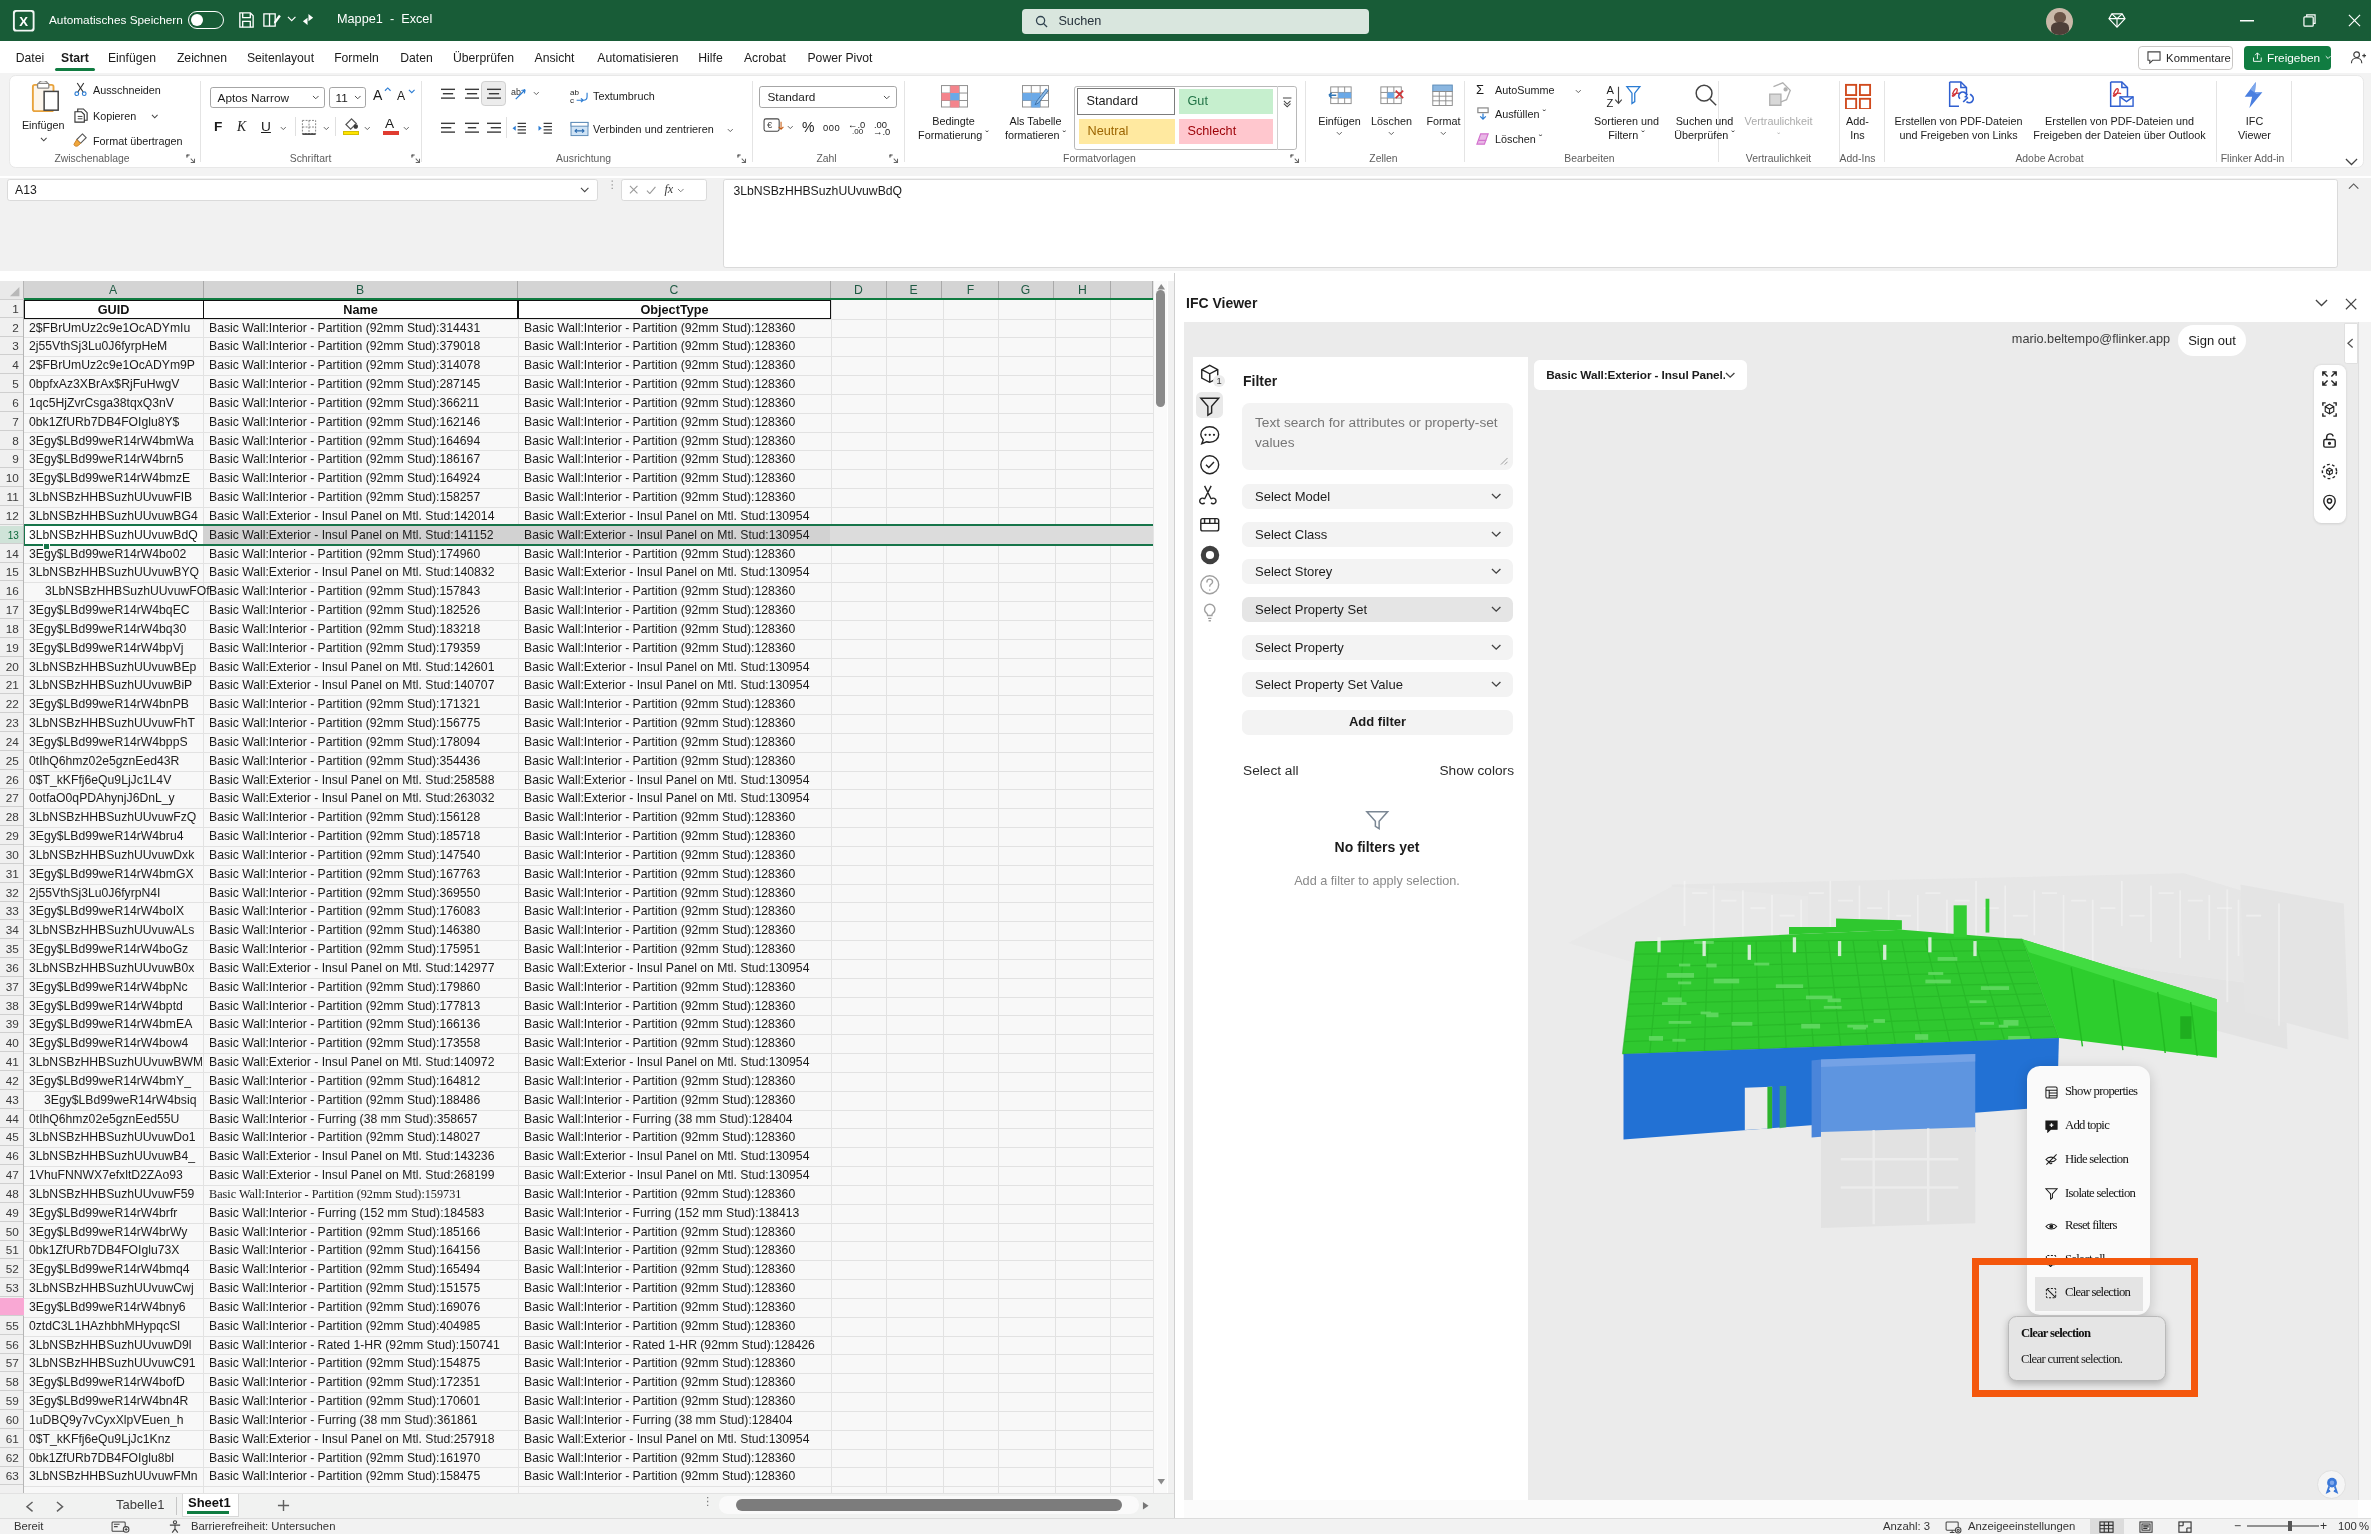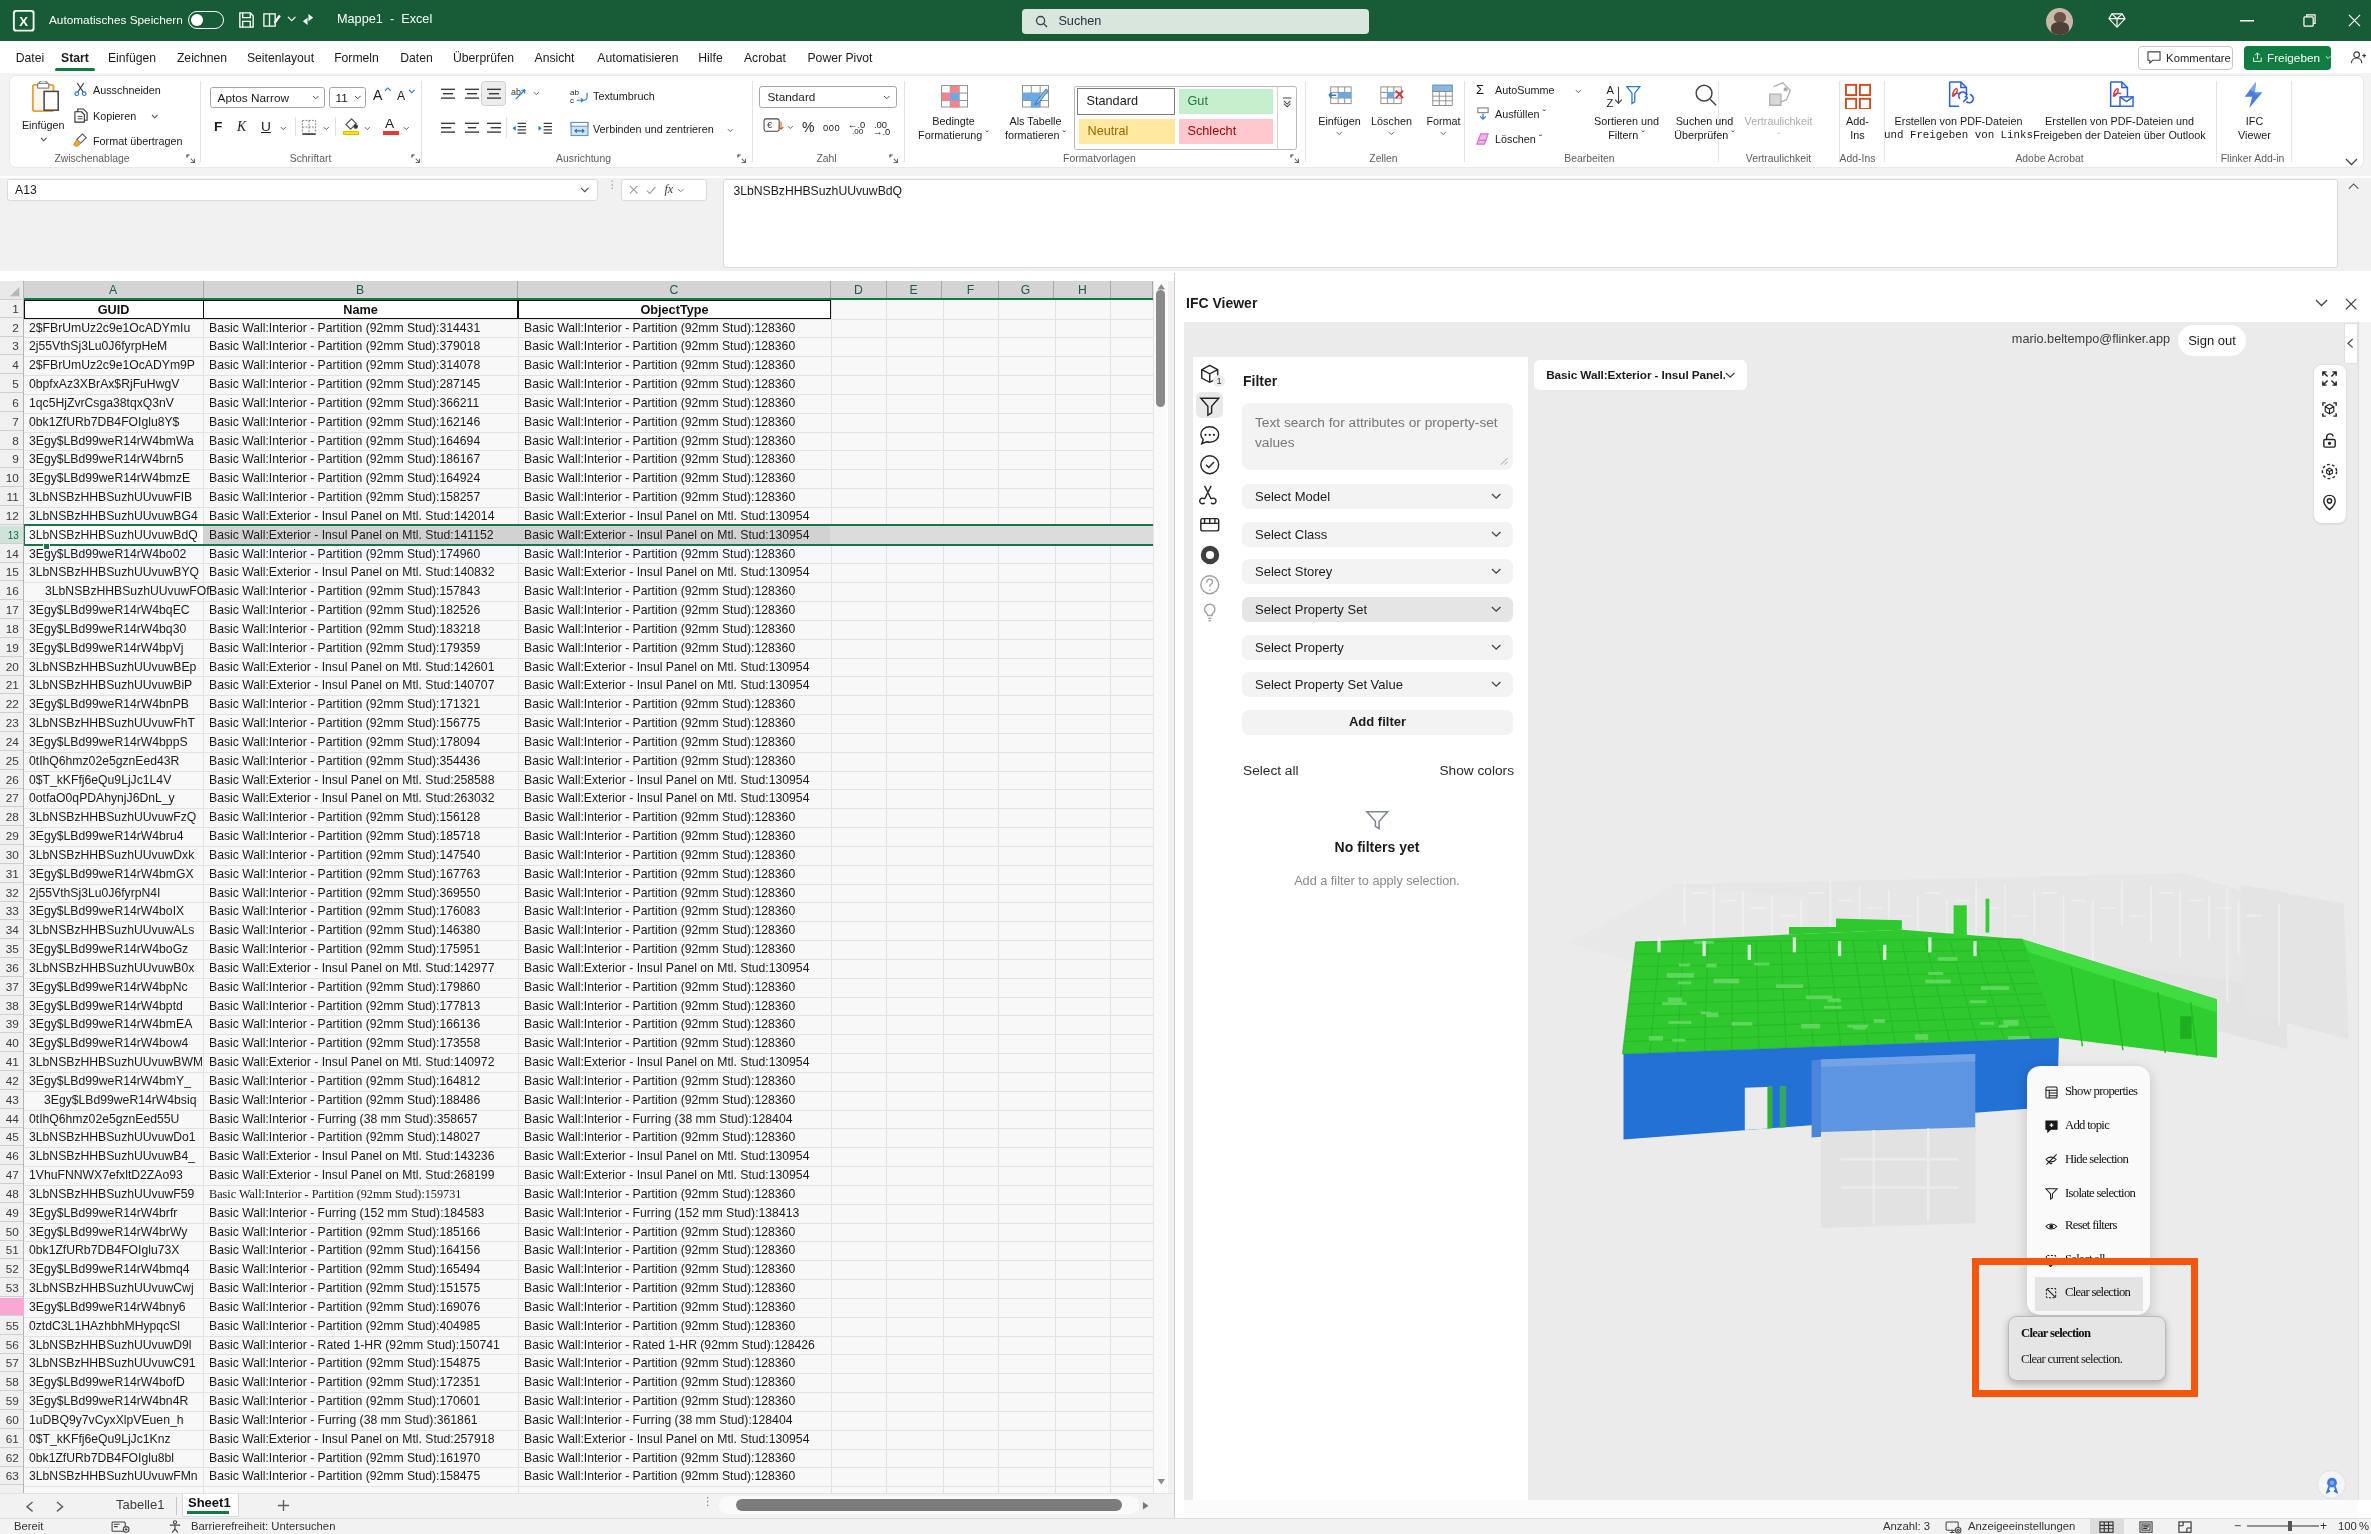--- a/index.html
+++ b/index.html
@@ -415,21 +415,21 @@
 <div class="ab" style="left:1820px;top:115px;width:75px;text-align:center;font-size:10.8px;color:#1b1b1b;">Add-</div>
 <div class="ab" style="left:1820px;top:129px;width:75px;text-align:center;font-size:10.8px;color:#1b1b1b;">Ins</div>
 
 <svg class="ab" style="left:1944px;top:81px" width="30" height="28" viewBox="0 0 32 30">
  <path d="M6 1 h12 l6 6 v10 h-2 M6 1 v26 h10" fill="none" stroke="#2f5fd0" stroke-width="1.6"></path>
  <path d="M18 1 v6 h6" fill="none" stroke="#2f5fd0" stroke-width="1.6"></path>
  <path d="M9 14 c2 -5 4 -7 5 -5 1 2 -4 9 -5 7 -1 -2 7 -4 8 -2" fill="none" stroke="#d13438" stroke-width="1.4"></path>
  <path d="M17 19 a4.2 4.2 0 0 1 6 -6 l2 2 m-1 7 a4.2 4.2 0 0 0 6 -6 l-2 -2 m-7.5 8.5 l5 -5" stroke="#2f5fd0" stroke-width="1.8" fill="none"></path>
   </svg>
 <div class="ab" style="left:1869px;top:115px;width:179px;text-align:center;font-size:10.8px;color:#1b1b1b;">Erstellen von PDF-Dateien</div>
-<div class="ab" style="left:1869px;top:129px;width:179px;text-align:center;font-size:10.8px;color:#1b1b1b;font-family:Liberation Mono, monospace;">und Freigeben von Links</div>
+<div class="ab" style="left:1869px;top:129px;width:179px;text-align:center;font-size:10.8px;color:#1b1b1b;">und Freigeben von Links</div>
 <svg class="ab" style="left:2105px;top:81px" width="30" height="28" viewBox="0 0 32 30">
  <path d="M6 1 h12 l6 6 v10 h-2 M6 1 v26 h10" fill="none" stroke="#2f5fd0" stroke-width="1.6"></path>
  <path d="M18 1 v6 h6" fill="none" stroke="#2f5fd0" stroke-width="1.6"></path>
  <path d="M9 14 c2 -5 4 -7 5 -5 1 2 -4 9 -5 7 -1 -2 7 -4 8 -2" fill="none" stroke="#d13438" stroke-width="1.4"></path>
  <rect x="16" y="17" width="14" height="10" fill="#fff" stroke="#2f5fd0" stroke-width="1.5"></rect>
     <path d="M16 17 l7 5 7 -5" stroke="#2f5fd0" stroke-width="1.5" fill="none"></path>
   </svg>
 <div class="ab" style="left:2011px;top:115px;width:217px;text-align:center;font-size:10.8px;color:#1b1b1b;">Erstellen von PDF-Dateien und</div>
 <div class="ab" style="left:2011px;top:129px;width:217px;text-align:center;font-size:10.8px;color:#1b1b1b;">Freigeben der Dateien über Outlook</div>
 

